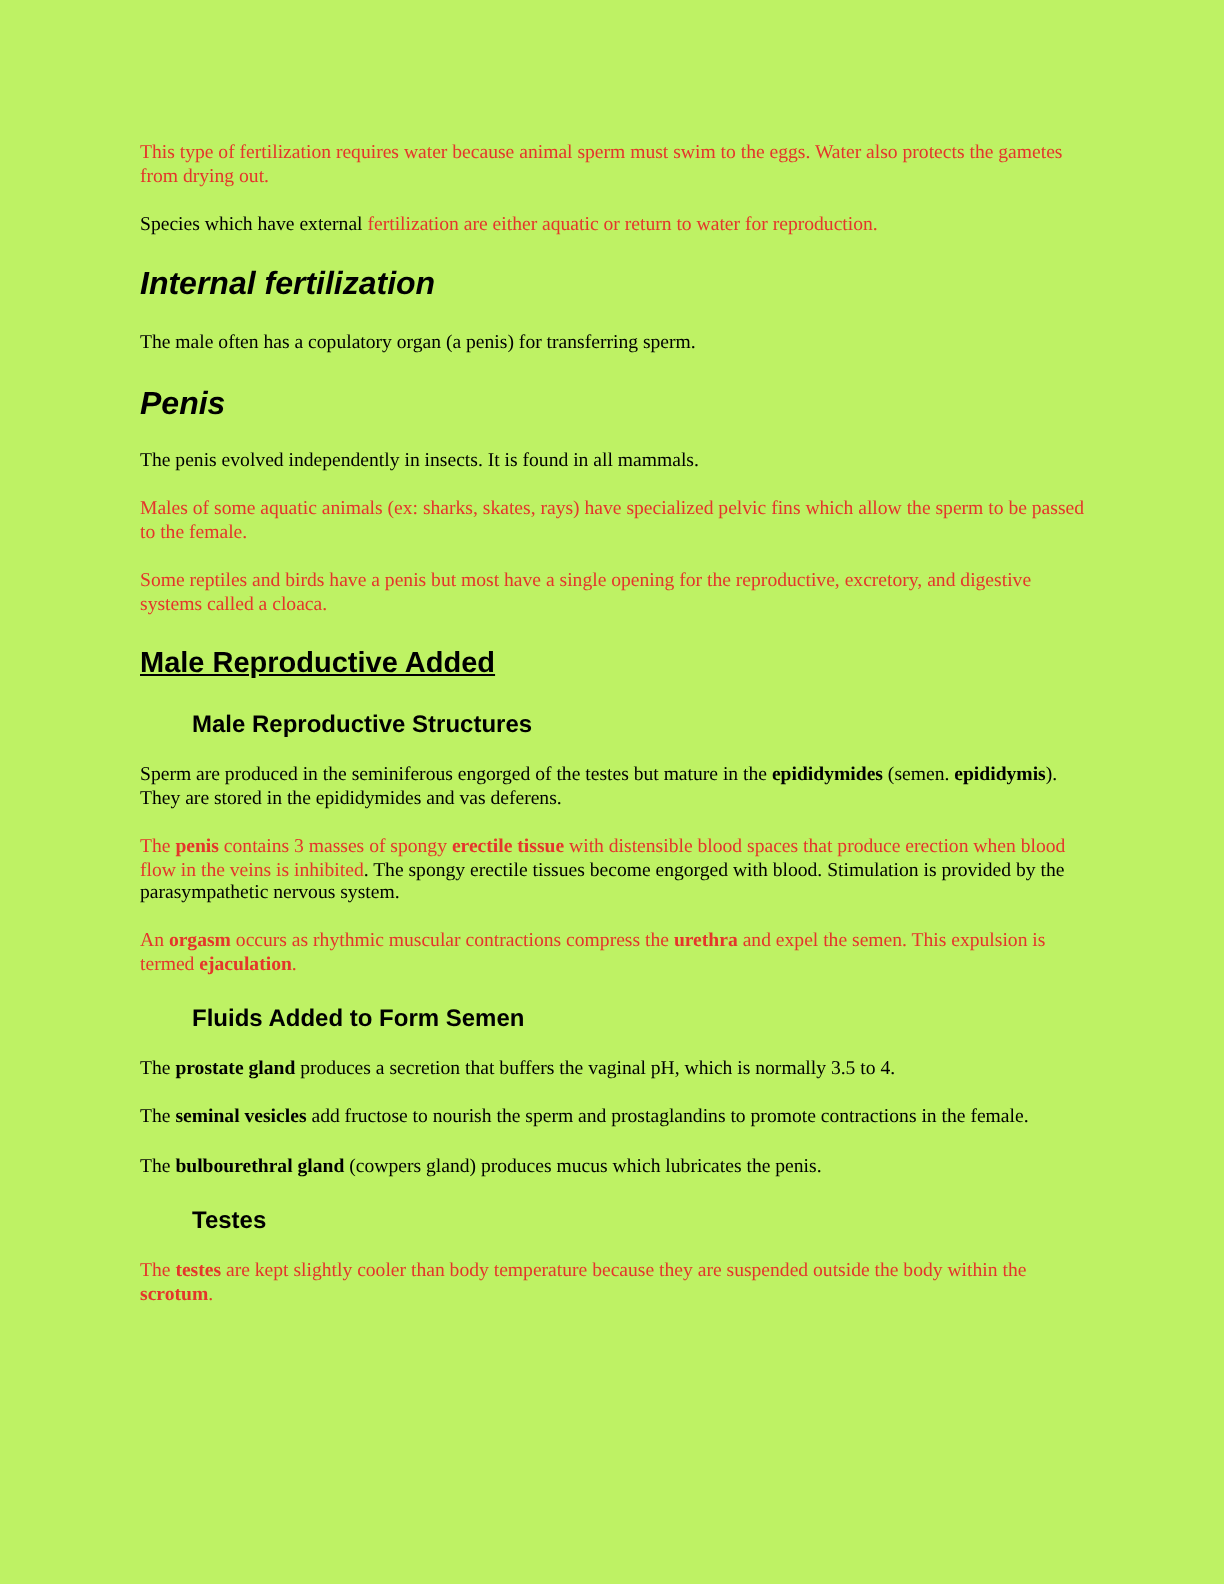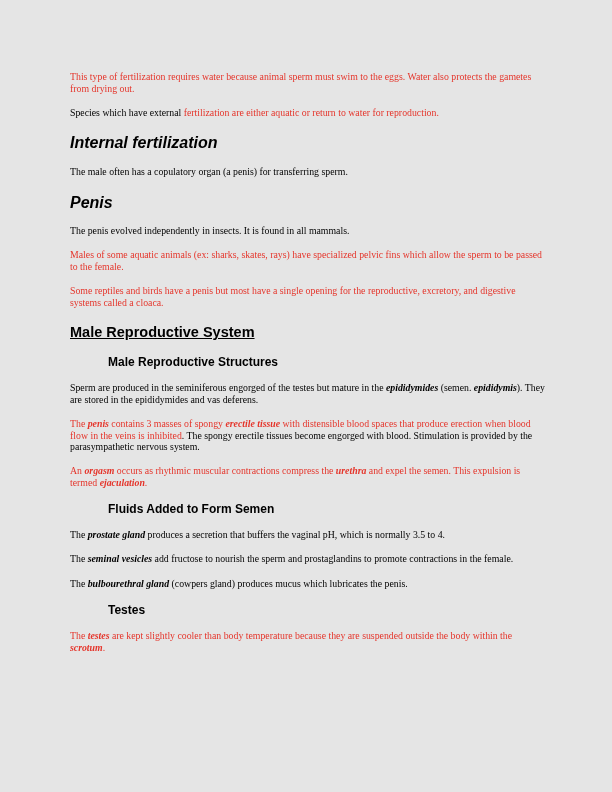--- a/index.html
+++ b/index.html
@@ -39,39 +39,39 @@
     font-family: "Liberation Sans", sans-serif;
     font-weight: bold;
     font-size: 14.5px;
     text-decoration: underline;
     margin: 16px 0 10px 0;
   }
   .heading-sub {
     font-family: "Liberation Sans", sans-serif;
     font-weight: bold;
     font-size: 12px;
-    margin: 14px 0 13px 16px;
+    margin: 14px 0 13px 4px;
     padding-left: 22px;
   }
   .red { color: var(--highlight-red, #e5352b); }
-  .bi { font-weight: bold; font-style: italic; }
+  .bi { font-weight: bold; }
 </style>
 </head>
 <body>
 
-<div class="page" style="--highlight-red: #e5352b; background: #e5e5e5; color: rgb(0, 0, 0);">
+<div class="page" style="--highlight-red: #e5352b; background: #bef264; color: rgb(0, 0, 0);">
     <p class="paragraph"><span class="red">This type of fertilization requires water because animal sperm must swim to the eggs. Water also protects the gametes from drying out.</span></p>
     <p class="paragraph"><span>Species which have external </span><span class="red">fertilization are either aquatic or return to water for reproduction.</span></p>
     <h3 class="heading-sub-italic"><span>Internal fertilization</span></h3>
     <p class="paragraph"><span>The male often has a copulatory organ (a penis) for transferring sperm.</span></p>
     <h3 class="heading-sub-italic"><span>Penis</span></h3>
     <p class="paragraph"><span>The penis evolved independently in insects. It is found in all mammals.</span></p>
     <p class="paragraph"><span class="red">Males of some aquatic animals (ex: sharks, skates, rays) have specialized pelvic fins which allow the sperm to be passed to the female.</span></p>
     <p class="paragraph"><span class="red">Some reptiles and birds have a penis but most have a single opening for the reproductive, excretory, and digestive systems called a cloaca.</span></p>
-    <h1 class="heading-main"><span>Male Reproductive System</span></h1>
+    <h1 class="heading-main"><span>Male Reproductive Added</span></h1>
     <h2 class="heading-sub"><span>Male Reproductive Structures</span></h2>
     <p class="paragraph"><span>Sperm are produced in the seminiferous engorged of the testes but mature in the </span><span class="bi">epididymides</span><span> (semen. </span><span class="bi">epididymis</span><span>). They are stored in the epididymides and vas deferens.</span></p>
     <p class="paragraph"><span class="red">The </span><span class="red bi">penis</span><span class="red"> contains 3 masses of spongy </span><span class="red bi">erectile tissue</span><span class="red"> with distensible blood spaces that produce erection when blood flow in the veins is inhibited</span><span>. The spongy erectile tissues become engorged with blood. Stimulation is provided by the parasympathetic nervous system.</span></p>
     <p class="paragraph"><span class="red">An </span><span class="red bi">orgasm</span><span class="red"> occurs as rhythmic muscular contractions compress the </span><span class="red bi">urethra</span><span class="red"> and expel the semen. This expulsion is termed </span><span class="red bi">ejaculation</span><span class="red">.</span></p>
     <h2 class="heading-sub"><span>Fluids Added to Form Semen</span></h2>
     <p class="paragraph"><span>The </span><span class="bi">prostate gland</span><span> produces a secretion that buffers the vaginal pH, which is normally 3.5 to 4.</span></p>
     <p class="paragraph"><span>The </span><span class="bi">seminal vesicles</span><span> add fructose to nourish the sperm and prostaglandins to promote contractions in the female.</span></p>
     <p class="paragraph"><span>The </span><span class="bi">bulbourethral gland</span><span> (cowpers gland) produces mucus which lubricates the penis.</span></p>
     <h2 class="heading-sub"><span>Testes</span></h2>
     <p class="paragraph"><span class="red">The </span><span class="red bi">testes</span><span class="red"> are kept slightly cooler than body temperature because they are suspended outside the body within the </span><span class="red bi">scrotum</span><span class="red">.</span></p>

